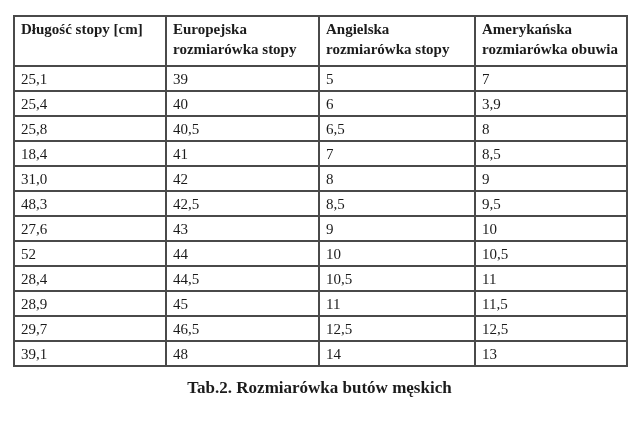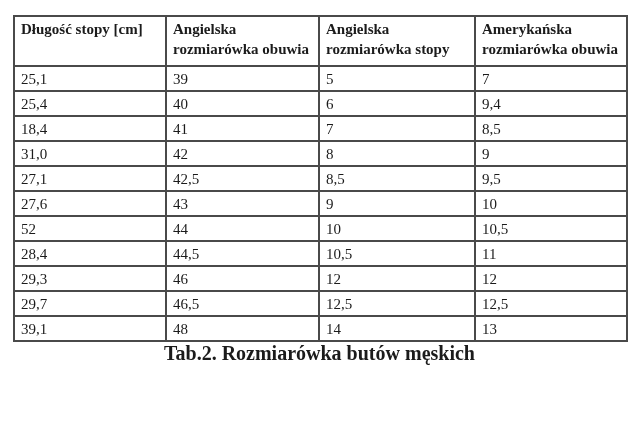--- a/index.html
+++ b/index.html
@@ -46,71 +46,77 @@
   }
   .size-table td {
     line-height: 1.2;
     height: 24px;
     font-weight: normal;
   }
   .caption {
     width: 613px;
     text-align: center;
     font-weight: bold;
-    font-size: 20px;
-    margin-top: 0;
+    font-size: 17px;
+    margin-top: 12px;
     line-height: 1.1;
   }
 </style>
 </head>
 <body>
 
 <div class="page">
   <table class="size-table">
     <colgroup>
       <col style="width:152px">
       <col style="width:153px">
       <col style="width:156px">
       <col style="width:152px">
     </colgroup>
     <thead>
       <tr>
         <th>Długość stopy [cm]</th>
-        <th>Angielska rozmiarówka obuwia</th>
+        <th>Europejska rozmiarówka stopy</th>
         <th>Angielska rozmiarówka stopy</th>
         <th>Amerykańska rozmiarówka obuwia</th>
       </tr>
     </thead>
     <tbody>
         <tr>
           <td>25,1</td>
           <td>39</td>
           <td>5</td>
           <td>7</td>
         </tr>
         <tr>
           <td>25,4</td>
           <td>40</td>
           <td>6</td>
-          <td>9,4</td>
+          <td>3,9</td>
+        </tr>
+        <tr>
+          <td>25,8</td>
+          <td>40,5</td>
+          <td>6,5</td>
+          <td>8</td>
         </tr>
         <tr>
           <td>18,4</td>
           <td>41</td>
           <td>7</td>
           <td>8,5</td>
         </tr>
         <tr>
           <td>31,0</td>
           <td>42</td>
           <td>8</td>
           <td>9</td>
         </tr>
         <tr>
-          <td>27,1</td>
+          <td>48,3</td>
           <td>42,5</td>
           <td>8,5</td>
           <td>9,5</td>
         </tr>
         <tr>
           <td>27,6</td>
           <td>43</td>
           <td>9</td>
           <td>10</td>
         </tr>
@@ -120,24 +126,24 @@
           <td>10</td>
           <td>10,5</td>
         </tr>
         <tr>
           <td>28,4</td>
           <td>44,5</td>
           <td>10,5</td>
           <td>11</td>
         </tr>
         <tr>
-          <td>29,3</td>
-          <td>46</td>
-          <td>12</td>
-          <td>12</td>
+          <td>28,9</td>
+          <td>45</td>
+          <td>11</td>
+          <td>11,5</td>
         </tr>
         <tr>
           <td>29,7</td>
           <td>46,5</td>
           <td>12,5</td>
           <td>12,5</td>
         </tr>
         <tr>
           <td>39,1</td>
           <td>48</td>

